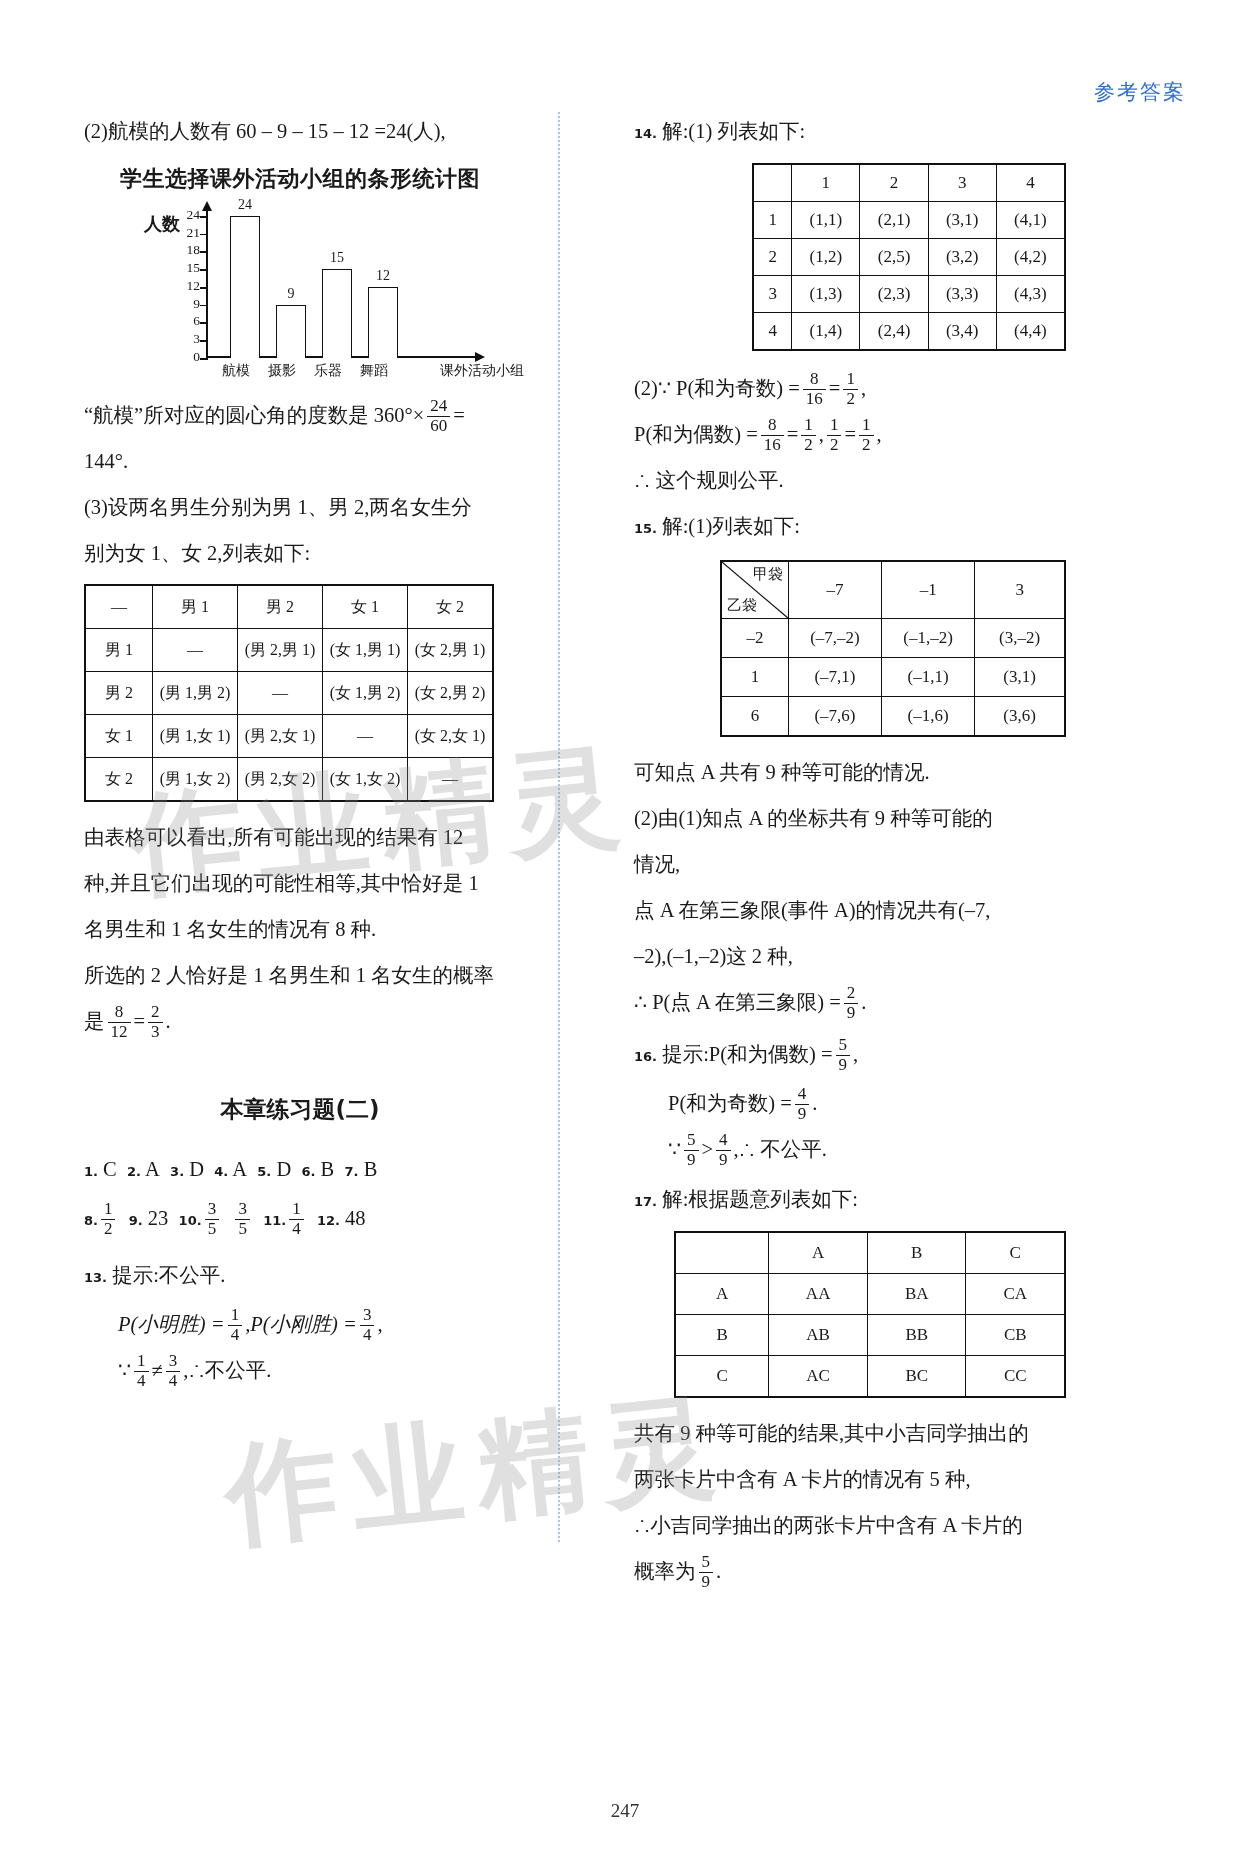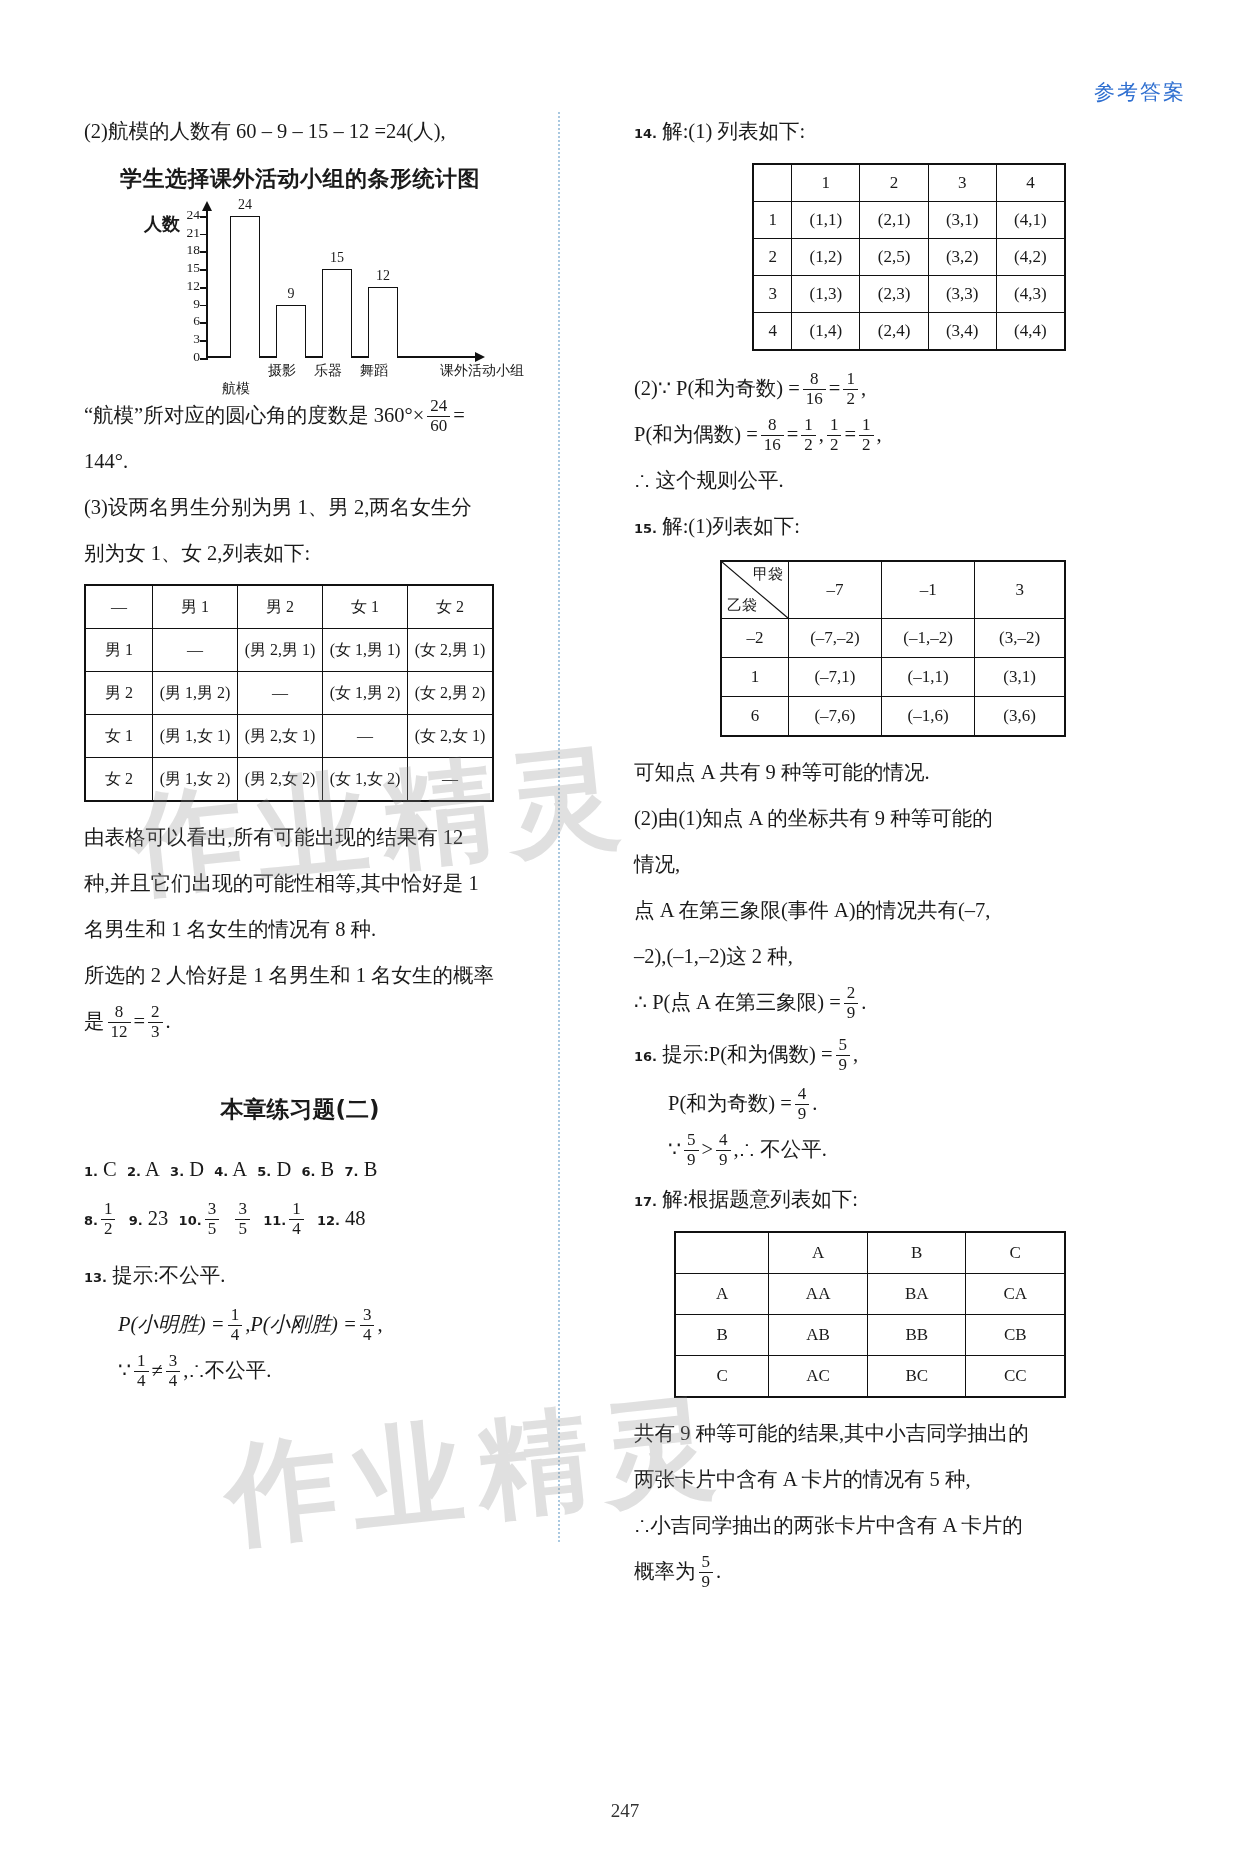--- a/index.html
+++ b/index.html
@@ -223,21 +223,21 @@
           </div>
           <div class="bar" style="height: 88.8px; left: 114px;">
             <span class="barval">15</span>
           </div>
           <div class="bar" style="height: 71.04px; left: 160px;">
             <span class="barval">12</span>
           </div>
         </div>
 
       <div class="xlabels" id="xlabels">
-          <div class="xlab" style="left: 16px; top: 20px;">航模</div>
+          <div class="xlab" style="left: 16px; top: 2px;">航模</div>
           <div class="xlab" style="left: 62px; top: 2px;">摄影</div>
           <div class="xlab" style="left: 108px; top: 2px;">乐器</div>
           <div class="xlab" style="left: 154px; top: 2px;">舞蹈</div>
           <div class="xlab" style="left: 202px; top: 2px; margin-left: 32px;">课外活动小组</div>
         </div>
     </div>
 
     <div style="height:14px"></div>
 
     <p class="line">

